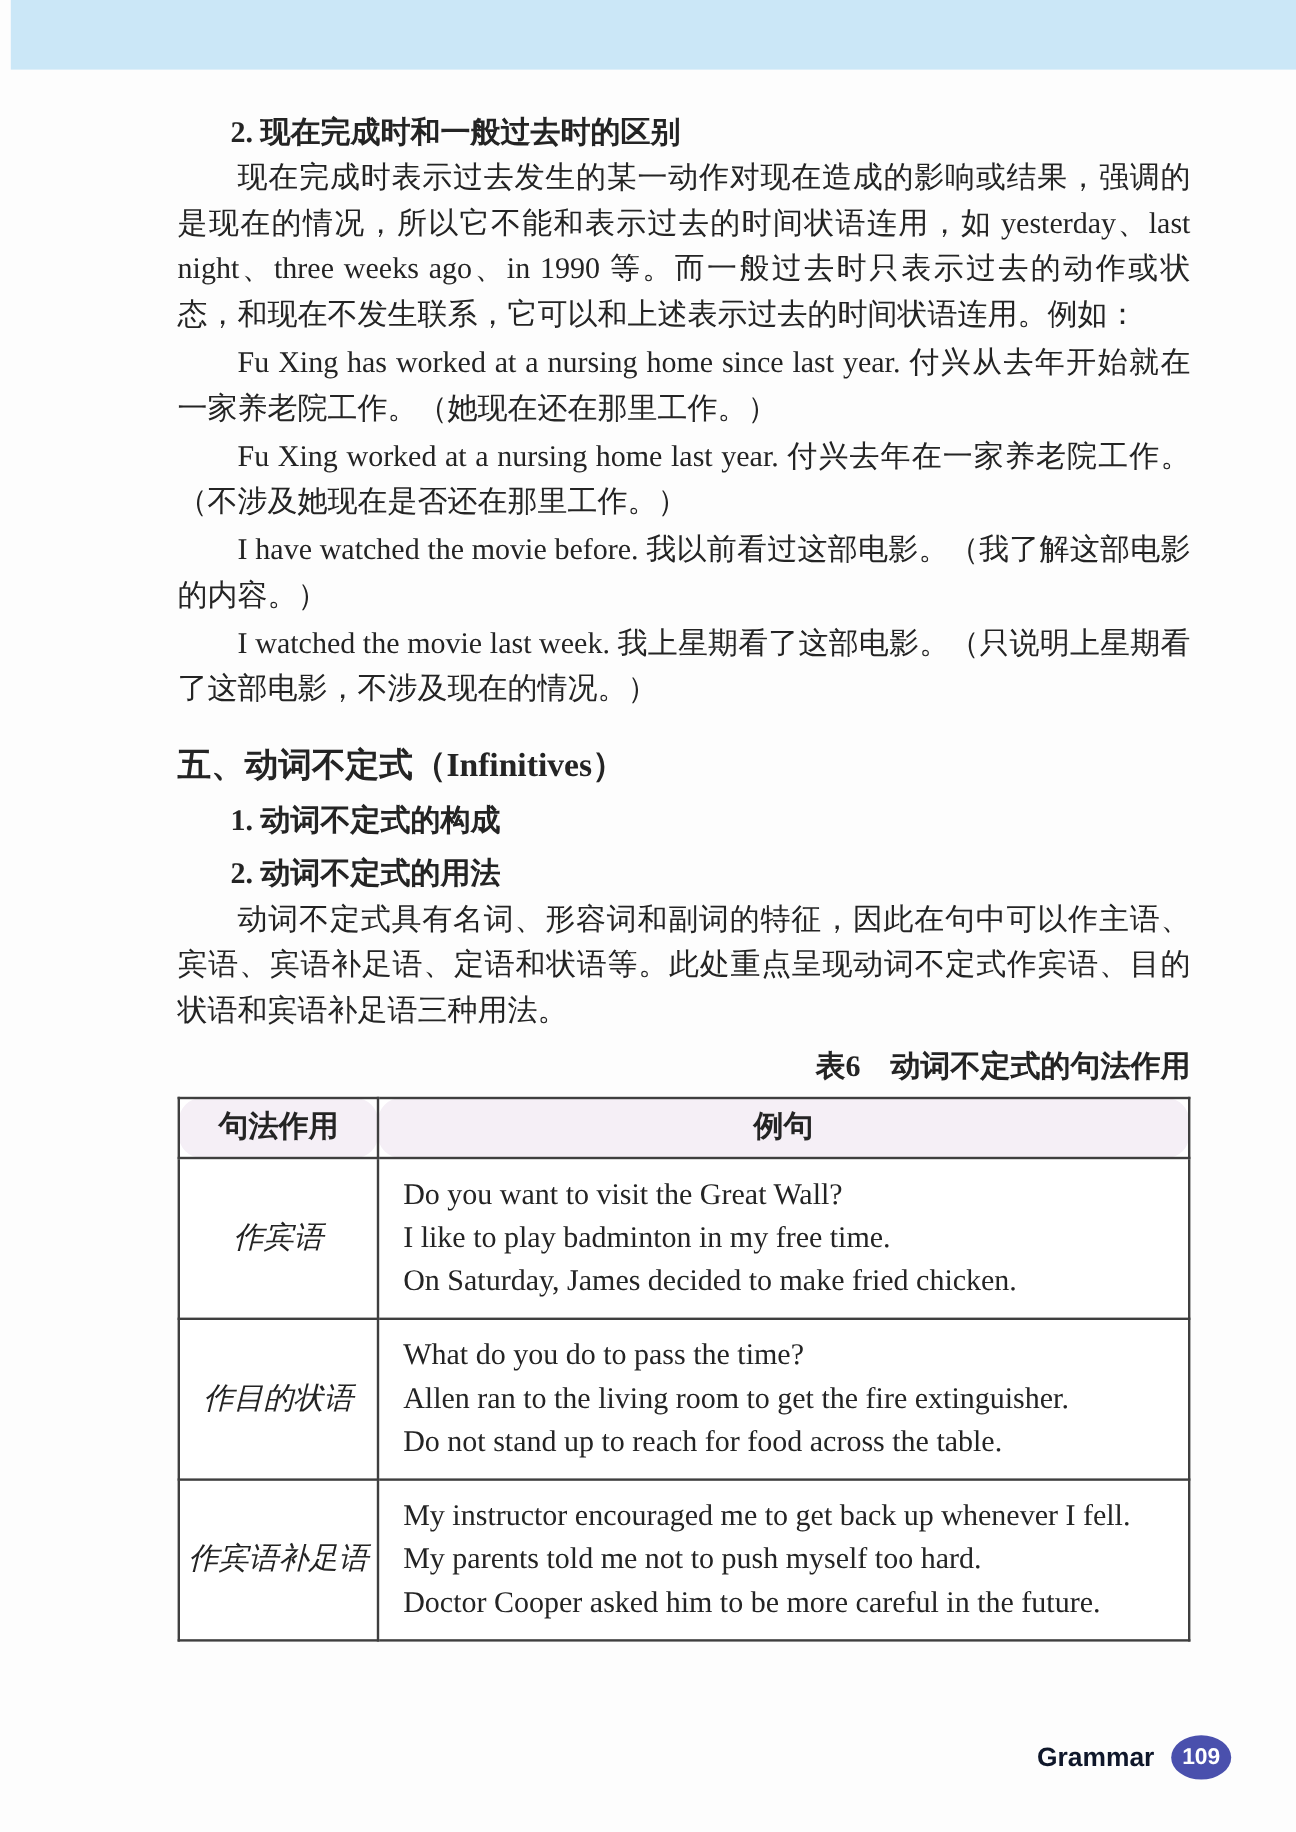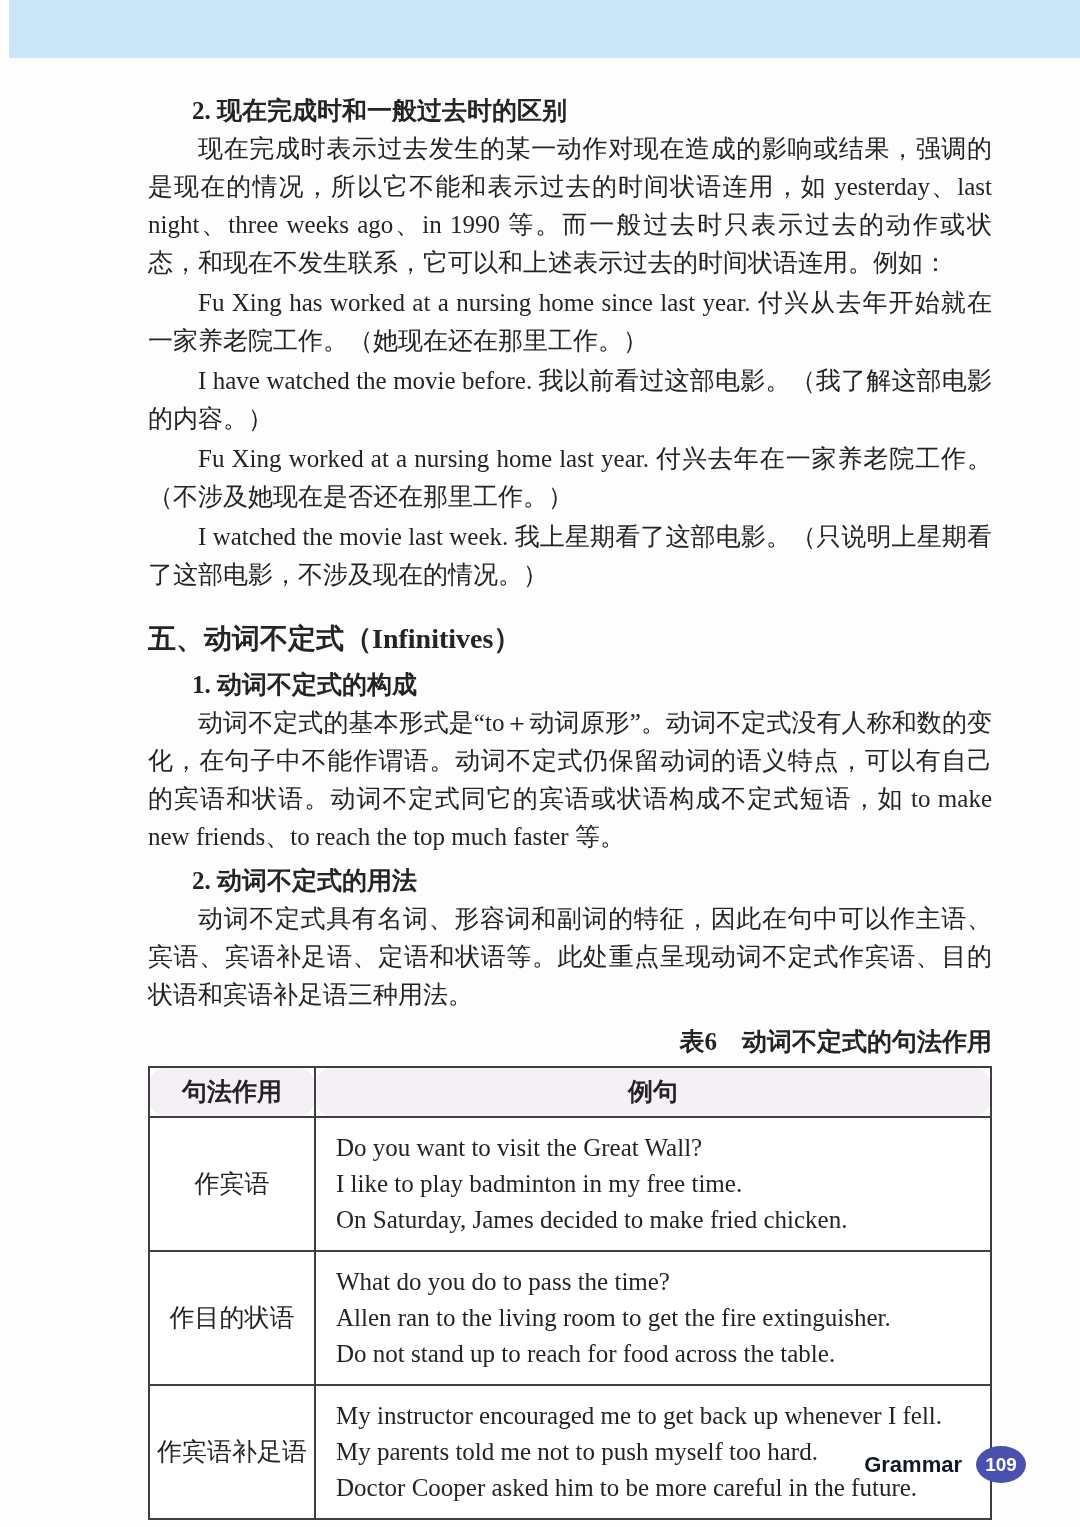--- a/index.html
+++ b/index.html
@@ -25,21 +25,21 @@
   p.example { text-indent: 2em; margin: 2px 0 0 0; }
   .h-section { font-size: 28px; line-height: 42px; font-weight: bold; margin-top: 24px; }
   .h-sub { font-weight: bold; padding-left: 44px; margin-top: 6px; }
   .tbl-caption { text-align: right; font-weight: bold; margin-top: 8px; line-height: 40px; }
   table.t6 { width: 100%; border-collapse: collapse; margin-top: 4px; background: #fff; }
   table.t6 th, table.t6 td { border: 2px solid #3f3f3f; }
   table.t6 th {
     background: #f5eff6; height: 46px;
     font-size: 25px; font-weight: bold; text-align: center; border-radius: 19px;
   }
-  td.usage-cell { width: 162px; text-align: center; font-size: 25px; }
+  td.usage-cell { width: 162px; text-align: center; font-size: 25px; font-style: italic; }
   td.examples-cell { padding: 12px 12px 12px 20px; }
   .ex-line { line-height: 36px; text-align: left; text-indent: 0; font-family: Liberation Serif, serif; }
   .footer {
     position: absolute; top: 1446px; right: 54px;
     display: flex; align-items: center; gap: 14px;
     font-family: "Liberation Sans", sans-serif;
   }
   .footer-label { color: #0f172a; font-weight: bold; font-size: 22px; }
   .page-badge {
     width: 50px; height: 37px; border-radius: 50%;
@@ -53,29 +53,28 @@
 
 <div class="top-band"></div>
 
 <div class="content">
 
   <div class="h-bold">2. 现在完成时和一般过去时的区别</div>
 
   <p class="para">现在完成时表示过去发生的某一动作对现在造成的影响或结果，强调的是现在的情况，所以它不能和表示过去的时间状语连用，如 yesterday、last night、three weeks ago、in 1990 等。而一般过去时只表示过去的动作或状态，和现在不发生联系，它可以和上述表示过去的时间状语连用。例如：</p>
 
   <p class="example">Fu Xing has worked at a nursing home since last year. 付兴从去年开始就在一家养老院工作。（她现在还在那里工作。）</p>
+  <p class="example">Fu Xing worked at a nursing home last year. 付兴去年在一家养老院工作。（不涉及她现在是否还在那里工作。）</p>
   <p class="example">I have watched the movie before. 我以前看过这部电影。（我了解这部电影的内容。）</p>
-  <p class="example">Fu Xing worked at a nursing home last year. 付兴去年在一家养老院工作。（不涉及她现在是否还在那里工作。）</p>
   <p class="example">I watched the movie last week. 我上星期看了这部电影。（只说明上星期看了这部电影，不涉及现在的情况。）</p>
 
   <div class="h-section">五、动词不定式（Infinitives）</div>
 
   <div class="h-sub">1. 动词不定式的构成</div>
 
-  <p class="para">动词不定式的基本形式是“to＋动词原形”。动词不定式没有人称和数的变化，在句子中不能作谓语。动词不定式仍保留动词的语义特点，可以有自己的宾语和状语。动词不定式同它的宾语或状语构成不定式短语，如 to make new friends、to reach the top much faster 等。</p>
 
   <div class="h-sub">2. 动词不定式的用法</div>
 
   <p class="para">动词不定式具有名词、形容词和副词的特征，因此在句中可以作主语、宾语、宾语补足语、定语和状语等。此处重点呈现动词不定式作宾语、目的状语和宾语补足语三种用法。</p>
 
   <div class="tbl-caption">表6　动词不定式的句法作用</div>
 
   <table class="t6">
     <thead>
       <tr>

